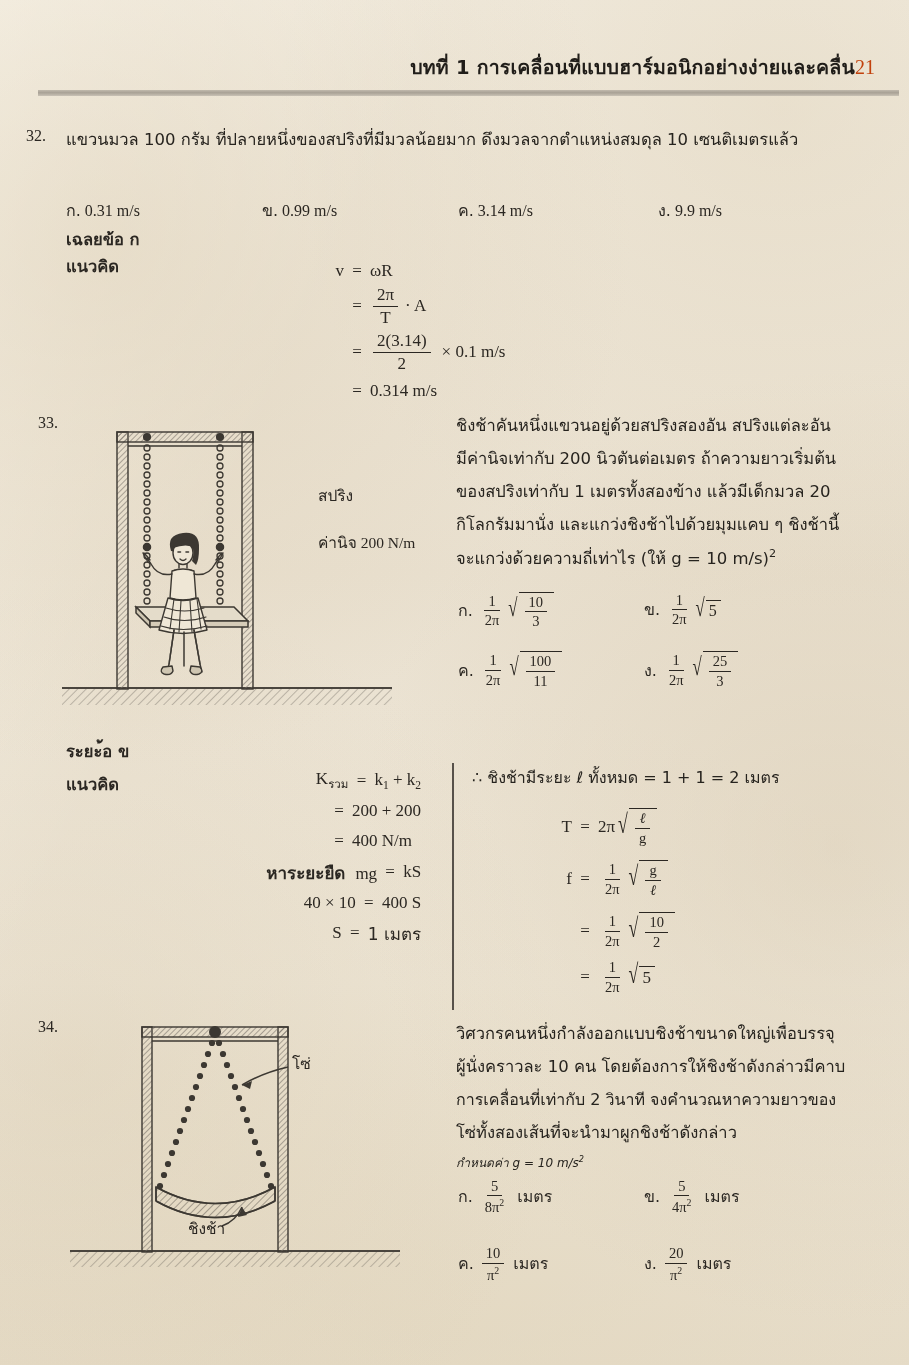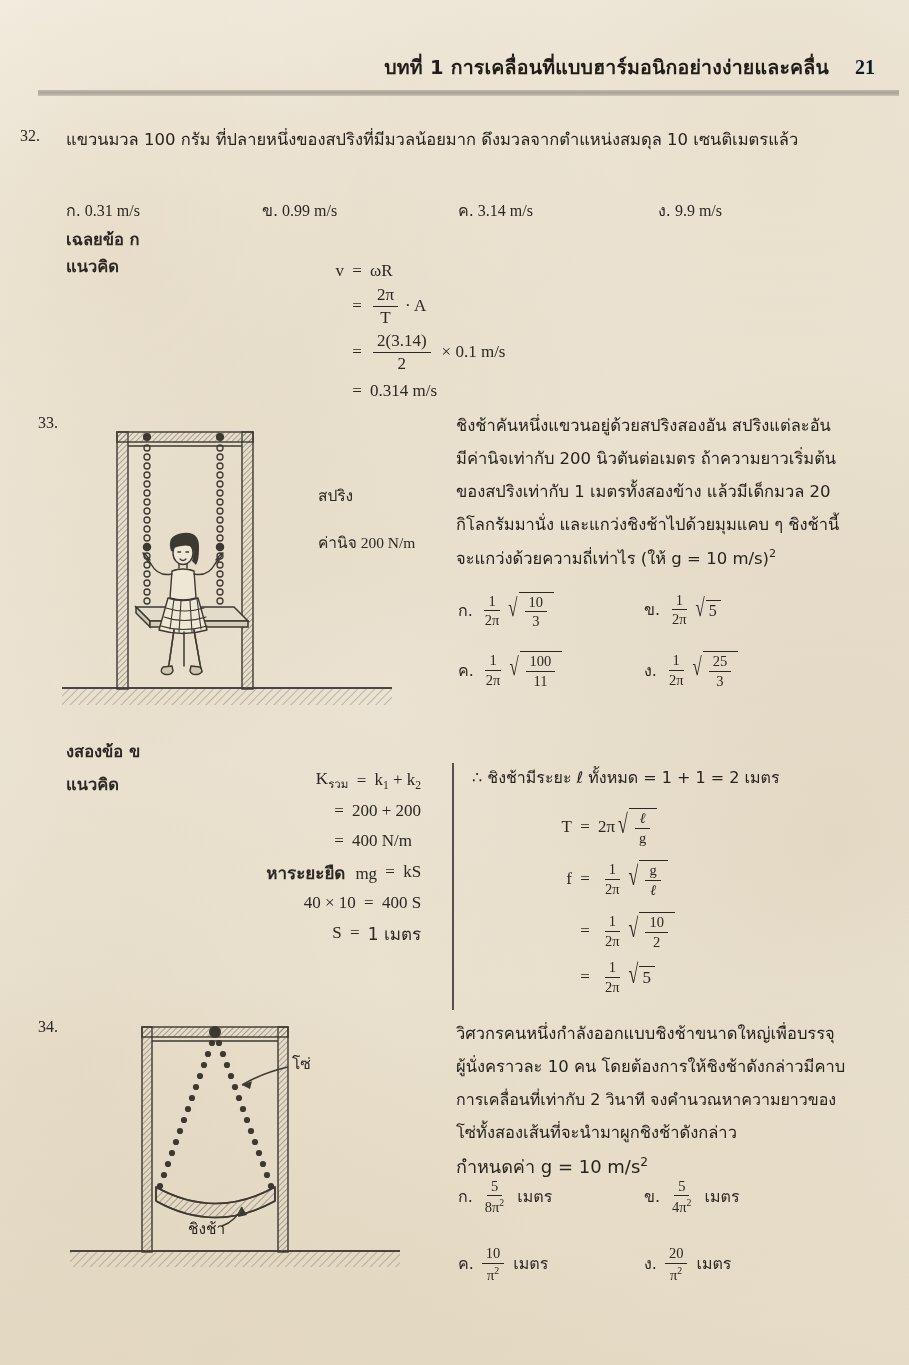--- a/index.html
+++ b/index.html
@@ -37,34 +37,33 @@
   }
 
   
   .header-row {
     position: absolute;
     left: 0; right: 34px;
     top: 52px;
     display: flex;
     align-items: baseline;
     justify-content: flex-end;
-    gap: 26px;
   }
   .header-title {
     font-family: "DejaVu Sans", sans-serif;
     font-weight: bold;
     font-size: 19.5px;
     letter-spacing: .2px;
     color: #201d19;
   }
   .header-page {
     font-family: "Liberation Serif", serif;
-    font-weight: bold;
+    font-weight: normal;
     font-size: 20px;
-    color: #0f172a;
+    color: #c2410c;
   }
   .header-rule {
     position: absolute;
     left: 38px; right: 10px;
     top: 90px;
     height: 6px;
     background: linear-gradient(180deg,#b9b2a6 0%, #9d968b 45%, #c3bcb0 100%);
     opacity: .85;
   }
 
@@ -176,21 +175,21 @@
 <div class="paper-grain"></div>
 
 <div class="page">
 
   <div class="header-row">
     <div class="header-title thai">บทที่ 1 การเคลื่อนที่แบบฮาร์มอนิกอย่างง่ายและคลื่น</div>
     <div class="header-page">21</div>
   </div>
   <div class="header-rule"></div>
 
-  <div class="qnum" style="left:20px; top:127px;">32.</div>
+  <div class="qnum" style="left:26px; top:127px;">32.</div>
   <div class="body-line thai q32-l1">แขวนมวล 100 กรัม ที่ปลายหนึ่งของสปริงที่มีมวลน้อยมาก ดึงมวลจากตำแหน่งสมดุล 10 เซนติเมตรแล้ว</div>
 
   <div class="choices-row" style="left:66px; top:198px; width:800px;">
     <div class="choice" style="width:196px;">
       <span class="lbl">ก.</span>
       <span>0.31 m/s</span>
     </div>
     <div class="choice" style="width:196px;">
       <span class="lbl">ข.</span>
       <span>0.99 m/s</span>
@@ -434,21 +433,21 @@
                 <span class="num">25</span>
                 <span class="den">3</span>
               </span>
             </span>
           </span>
         </div>
       </div>
     </div>
   </div>
 
-  <div class="answer-label thai" style="left:66px; top:738px;">งสองข้อ ข</div>
+  <div class="answer-label thai" style="left:66px; top:738px;">ระยะ้อ ข</div>
   <div class="answer-label thai" style="left:66px; top:771px;">แนวคิด</div>
 
   <div class="mathblock" style="left:176px; top:766px;">
     <div class="eqrow" style="height:30px; justify-content:flex-end;">
       <span class="eq-lhs" style="width:150px;">
         <span>K</span><span class="sub thai">รวม</span>
       </span>
       <span class="eq-sign">=</span>
       <span>
         <span>k</span><span class="sub">1</span>
@@ -554,21 +553,21 @@
       </span>
     </div>
   </div>
 
   <div class="qnum" style="left:38px; top:1018px;">34.</div>
 
   <div class="body-line thai" style="left:456px; top:1022px; font-size:16.5px;">วิศวกรคนหนึ่งกำลังออกแบบชิงช้าขนาดใหญ่เพื่อบรรจุ</div>
   <div class="body-line thai" style="left:456px; top:1055px; font-size:16.5px;">ผู้นั่งคราวละ 10 คน โดยต้องการให้ชิงช้าดังกล่าวมีคาบ</div>
   <div class="body-line thai" style="left:456px; top:1088px; font-size:16px;">การเคลื่อนที่เท่ากับ 2 วินาที จงคำนวณหาความยาวของ</div>
   <div class="body-line thai" style="left:456px; top:1121px; font-size:16.5px;">โซ่ทั้งสองเส้นที่จะนำมาผูกชิงช้าดังกล่าว</div>
-  <div class="body-line thai" style="left:456px; top:1154px; font-size:18px;">
+  <div class="body-line thai" style="left:456px; top:1154px; font-size:12px;font-style:italic;">
     <span>กำหนดค่า g = 10 m/s</span><span class="sup">2</span>
   </div>
 
   <div class="figure" style="left:70px; top:1015px; width:330px; height:275px;">
     <svg width="330" height="275" viewBox="0 0 330 275">
       <defs>
         <pattern id="hatch2" width="6" height="6" patternUnits="userSpaceOnUse" patternTransform="rotate(45)">
           <line x1="0" y1="0" x2="0" y2="6" stroke="#6d675e" stroke-width="1.4"></line>
         </pattern>
         <pattern id="hatchv2" width="4" height="4" patternUnits="userSpaceOnUse" patternTransform="rotate(45)">

